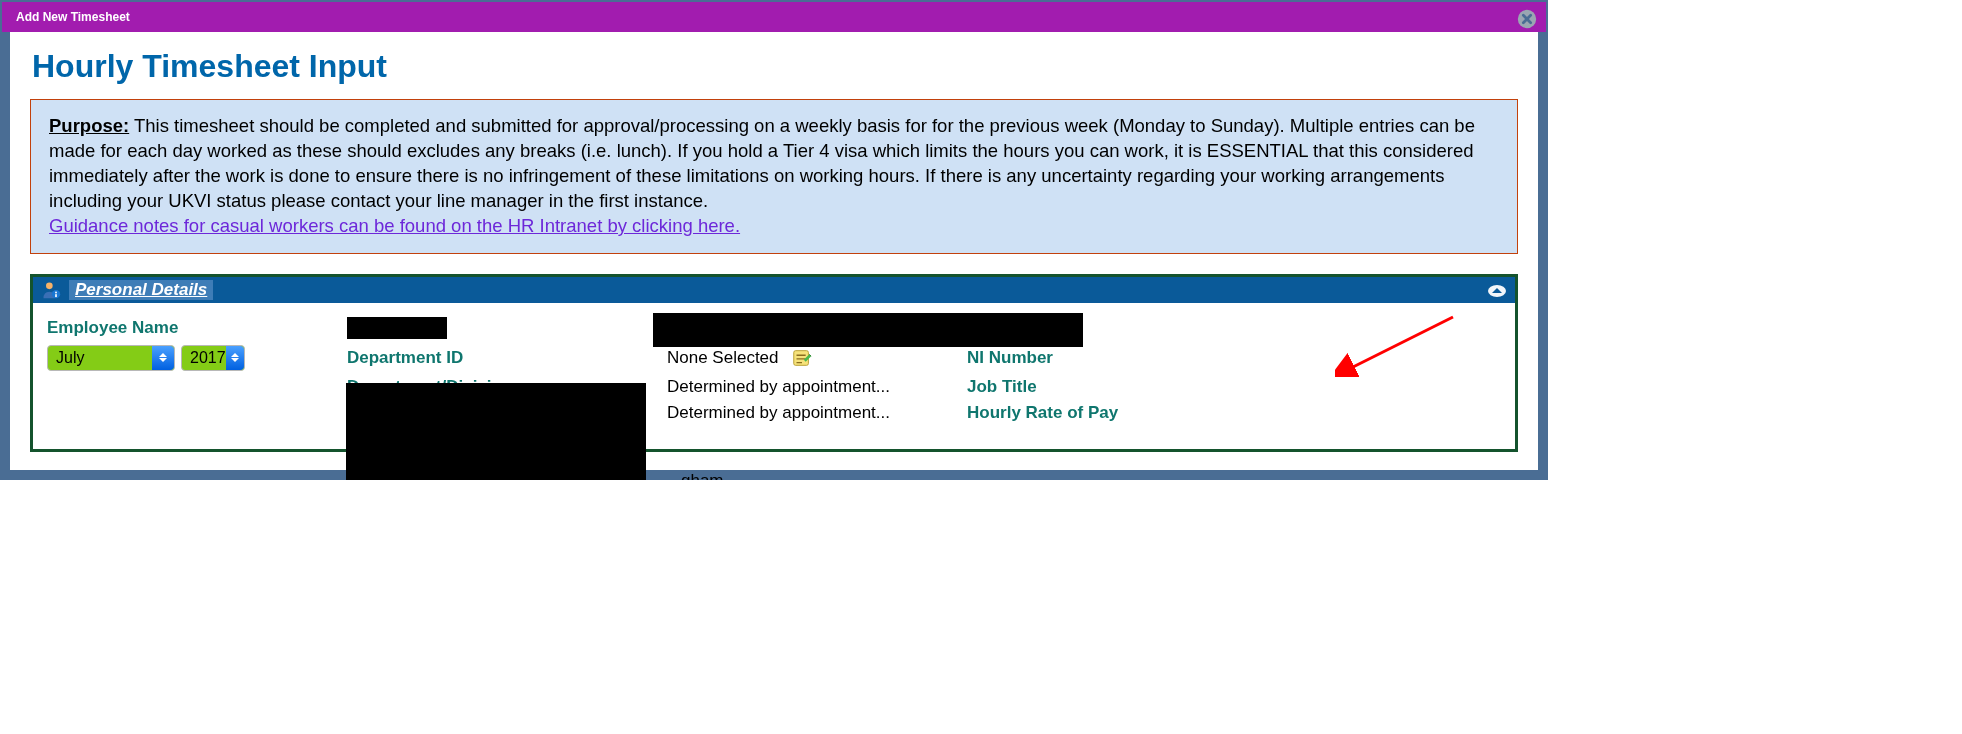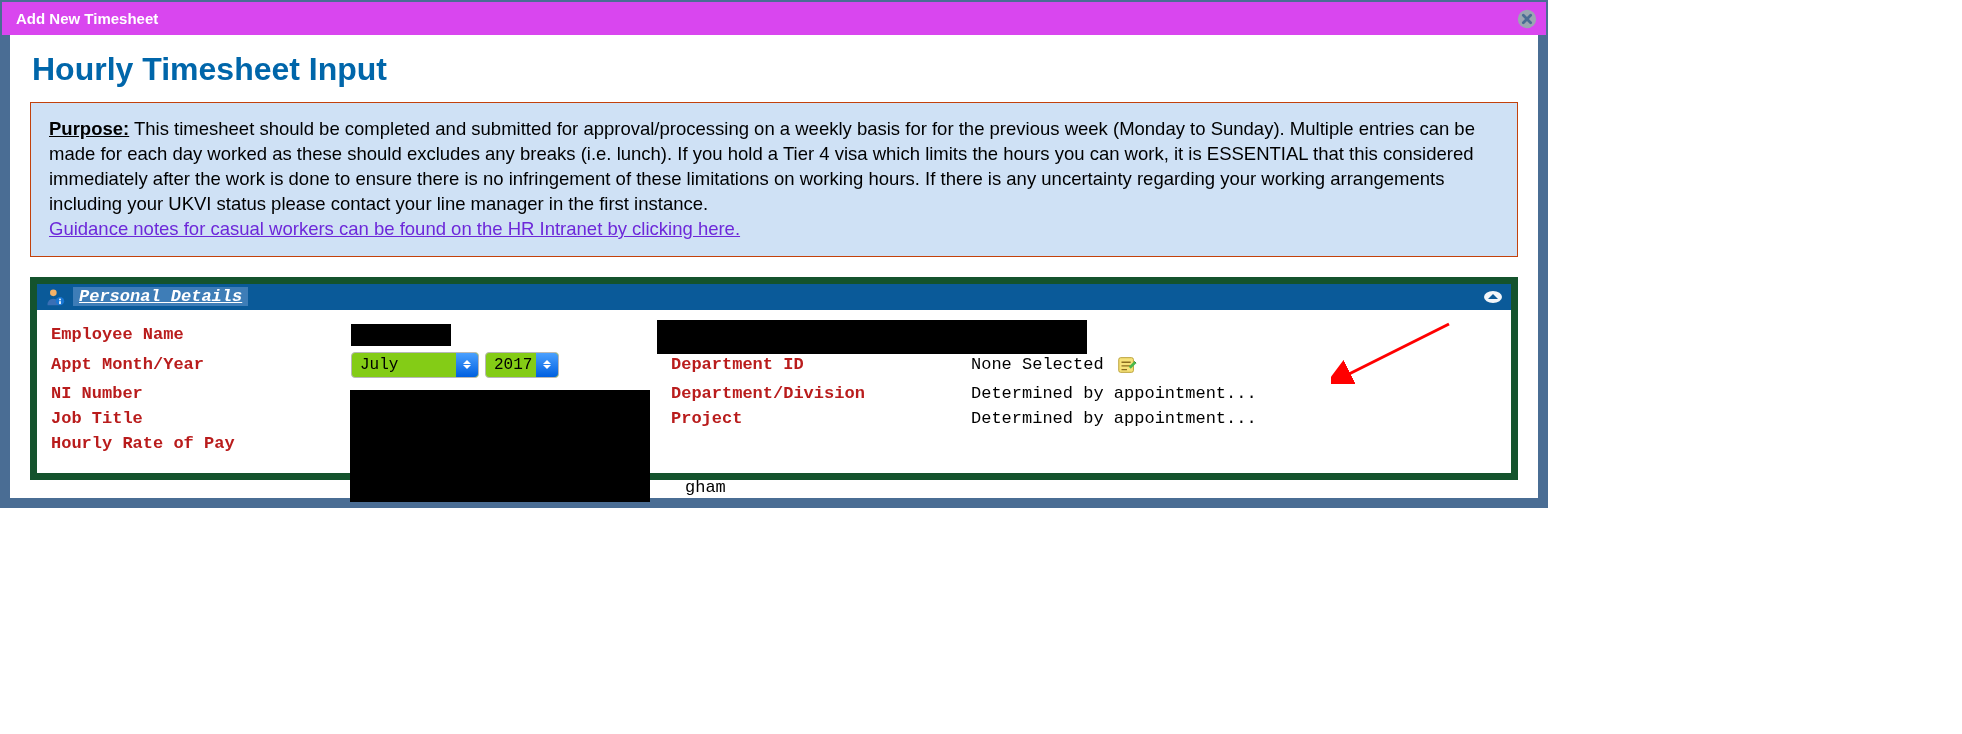--- a/index.html
+++ b/index.html
@@ -10,22 +10,22 @@
   }
   .modal {
     background: #4a6d94;
     border: 2px solid #4a6d94;
     position: relative;
   }
   .modal-title-bar {
     padding: 8px 14px;
     color: #fff;
     font-weight: bold;
-    font-size: 15px;
-    background: #d946ef;
+    font-size: 12px;
+    background: #a21caf;
     position: relative;
   }
   .close-btn {
     position: absolute;
     right: 8px;
     top: 6px;
     width: 22px;
     height: 22px;
     cursor: pointer;
   }
@@ -54,22 +54,21 @@
     font-weight: bold;
     text-decoration: underline;
   }
   .guidance-link {
     color: #6d28d9;
     text-decoration: underline;
     cursor: pointer;
   }
   .panel {
     margin-top: 20px;
-    border: 7px solid #14532d;
-    font-family: Liberation Mono, monospace;
+    border: 3px solid #14532d;
   }
   .panel-header {
     background: #0a5a99;
     color: #fff;
     font-weight: bold;
     font-style: italic;
     text-decoration: underline;
     font-size: 17px;
     padding: 3px 8px;
     display: flex;
@@ -99,36 +98,36 @@
     font-size: 17px;
     position: relative;
   }
   .details-grid {
     display: grid;
     grid-template-columns: 300px 320px 300px 340px;
     row-gap: 6px;
     align-items: center;
   }
   .label {
-    color: #b91c1c;
+    color: #0f766e;
     font-weight: bold;
   }
   .value { color: #000; }
   .redact-sm { display:inline-block; background:#000; width:100px; height:22px; vertical-align:middle;}
   .redact-lg-row1 { position:absolute; left:620px; top:10px; width:430px; height:34px; background:#000;}
   .redact-block2 { position:absolute; left:313px; top:80px; width:300px; height:112px; background:#000;}
   .select-wrap { display:inline-flex; align-items:center; gap:6px;}
   .faux-select {
     display:inline-flex; align-items:center; justify-content:space-between;
     border:1px solid #b8b8b8; border-radius:4px; height:26px;
     background:#84cc16; font-size:16px; color:#000;
     padding: 0 0 0 8px;
   }
   .faux-select.month { width:128px; }
-  .faux-select.year  { width:74px; }
+  .faux-select.year  { width:64px; }
   .sel-btn {
     width:22px; height:100%;
     background: linear-gradient(#4aa0ff,#0060e0);
     border-top-right-radius:4px; border-bottom-right-radius:4px;
     display:flex; flex-direction:column; align-items:center; justify-content:center;
     gap:1px;
   }
   .tri-up { width:0;height:0;border-left:4px solid transparent;border-right:4px solid transparent;border-bottom:4px solid #fff;}
   .tri-dn { width:0;height:0;border-left:4px solid transparent;border-right:4px solid transparent;border-top:4px solid #fff;}
   .appt-value {
@@ -209,21 +208,20 @@
           </svg>
         </div>
 
         <div class="details-grid">
 
           <div class="label">Employee Name</div>
           <div class="value"><span class="redact-sm"></span></div>
           <div></div>
             <div></div>
 
-          <div class="label">Appt Month/Year</div>
           <div class="value">
             <div class="select-wrap">
               <div class="faux-select month">
                 <span>July</span>
                 <span class="sel-btn">
                     <span class="tri-up"></span>
                     <span class="tri-dn"></span>
                   </span>
               </div>
               <div class="faux-select year">

